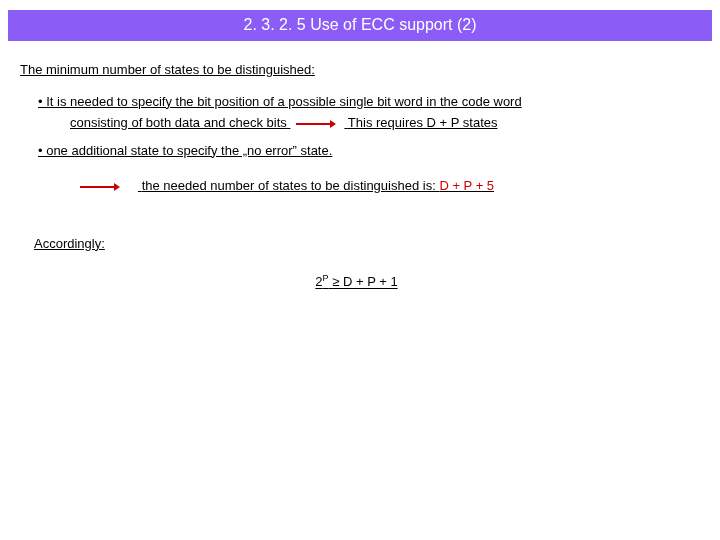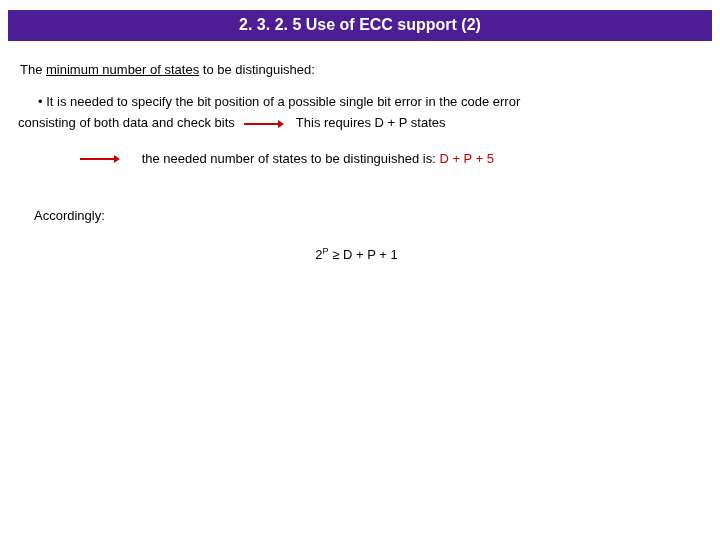--- a/index.html
+++ b/index.html
@@ -11,42 +11,44 @@
     font-family: Verdana, Geneva, sans-serif;
     color: #000;
   }
   .slide {
     width: 720px;
     height: 540px;
     position: relative;
     box-sizing: border-box;
   }
   .title-bar {
-    background: #4c1d95;
+    background: #8b5cf6;
     color: #fff;
-    font-weight: bold;
+    font-weight: normal;
     font-size: 16px;
     text-align: center;
     padding: 6px 0 7px 0;
     margin: 10px 8px 0 8px;
   }
   .body {
     padding: 14px 25px 0 18px;
     font-size: 13px;
     line-height: 1.35;
+    text-decoration: underline;
   }
   .intro {
     margin: 6px 0 14px 2px;
   }
   .bullet {
     margin: 4px 0 4px 20px;
     text-indent: -12px;
     padding-left: 12px;
   }
   .sub {
+    margin-left: 52px;
     margin-top: 2px;
   }
   .arrow {
     display: inline-block;
     vertical-align: middle;
   }
   .arrow svg { display: block; }
   .accordingly {
     margin: 40px 0 8px 16px;
   }
@@ -79,32 +81,33 @@
 <div class="slide">
 
   <div class="title-bar">2. 3. 2. 5 Use of ECC support (2)</div>
 
   <div class="body">
 
     <div class="intro">
       <span>The </span><u>minimum number of states</u><span> to be distinguished:</span>
     </div>
 
-    <div class="bullet">• It is needed to specify the bit position of a possible single bit error in the code error</div>
+    <div class="bullet">• It is needed to specify the bit position of a possible single bit word in the code word</div>
     <div class="sub">
       <span>consisting of both data and check bits</span>
       <span class="arrow inline-arrow">
         <svg width="40" height="10">
             <line x1="0" y1="5" x2="34" y2="5" stroke="#cc0000" stroke-width="2"></line>
             <polygon points="34,1 40,5 34,9" fill="#cc0000"></polygon>
           </svg>
       </span>
       <span>This requires D + P states</span>
     </div>
 
+    <div class="bullet" style="margin-top:10px;">• one additional state to specify the „no error” state.</div>
 
     <div class="min-states-line">
       <span class="arrow">
         <svg width="40" height="10">
             <line x1="0" y1="5" x2="34" y2="5" stroke="#cc0000" stroke-width="2"></line>
             <polygon points="34,1 40,5 34,9" fill="#cc0000"></polygon>
           </svg>
       </span>
       <span>the needed number of states to be distinguished is: </span><span class="red">D + P + 5</span>
     </div>

